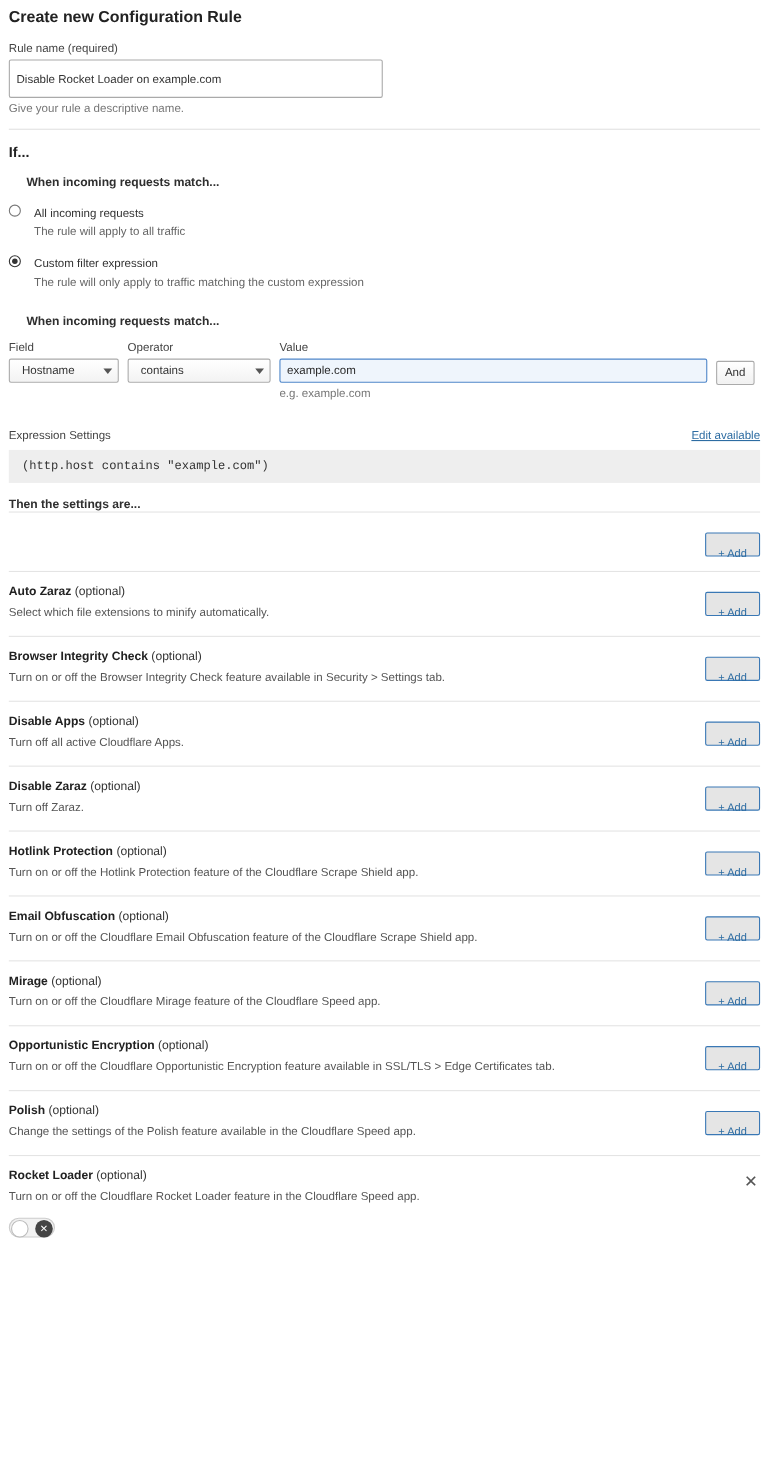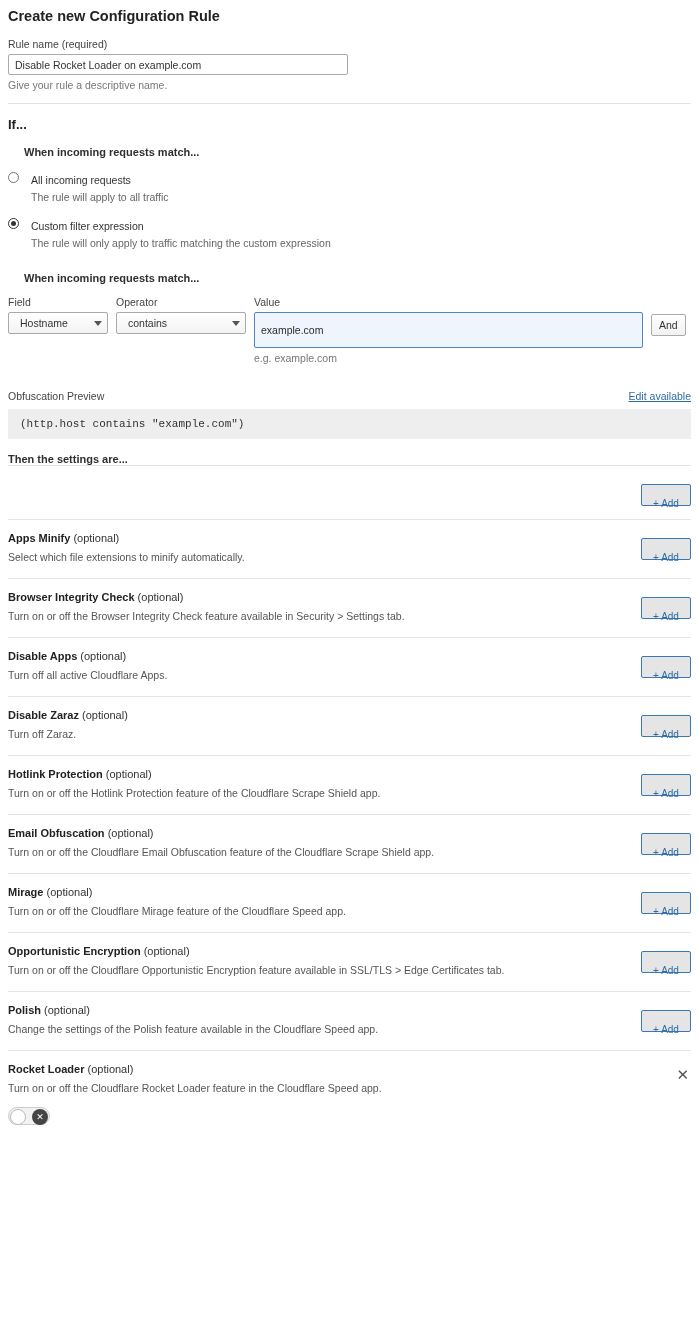--- a/index.html
+++ b/index.html
@@ -29,21 +29,21 @@
     color: #444;
     margin-bottom: 4px;
   }
   .help-text {
     font-size: 10.5px;
     color: #777;
     margin-top: 4px;
   }
   .rule-name-input {
     width: 340px;
-    height: 21px;
+    height: 35px;
     border: 1px solid #aaa;
     border-radius: 2px;
     font-size: 10.5px;
     font-family: "Liberation Sans", sans-serif;
     color: #333;
     padding: 2px 6px;
     outline: none;
     background: #fff;
   }
 
@@ -134,21 +134,21 @@
     border-left: 4px solid transparent;
     border-right: 4px solid transparent;
     border-top: 5px solid #555;
     pointer-events: none;
   }
   .sel-field { width: 100px; }
   .sel-op { width: 130px; }
 
   .value-input {
     width: 389px;
-    height: 36px;
+    height: 22px;
     border: 1px solid #4f86c9;
     border-radius: 2px;
     background: #eff5fc;
     font-size: 10.5px;
     font-family: "Liberation Sans", sans-serif;
     color: #2a2a2a;
     padding: 2px 6px;
     outline: none;
   }
   .value-help {
@@ -348,34 +348,34 @@
       <div class="value-help">e.g. example.com</div>
     </div>
 
     <div style="padding-top:18px; display:flex; gap:8px;">
       <button class="btn-sm">And</button>
 
     </div>
   </div>
 
   <div class="preview-head">
-    <span class="preview-label">Obfuscation Preview</span>
+    <span class="preview-label">Expression Settings</span>
     <span class="edit-expr">Edit available</span>
   </div>
   <div class="preview-box">(http.host contains "example.com")</div>
 
   <div class="then-head">Then the settings are...</div>
 
   <div class="setting-row">
     <button class="add-btn">+ Add</button>
   </div>
 
   <div class="setting-row">
     <div class="setting-title">
-      <span>Apps Minify</span>
+      <span>Auto Zaraz</span>
       <span class="opt">(optional)</span>
     </div>
     <div class="setting-desc">Select which file extensions to minify automatically.</div>
     <button class="add-btn">+ Add</button>
   </div>
 
   <div class="setting-row">
     <div class="setting-title">
       <span>Browser Integrity Check</span>
       <span class="opt">(optional)</span>

